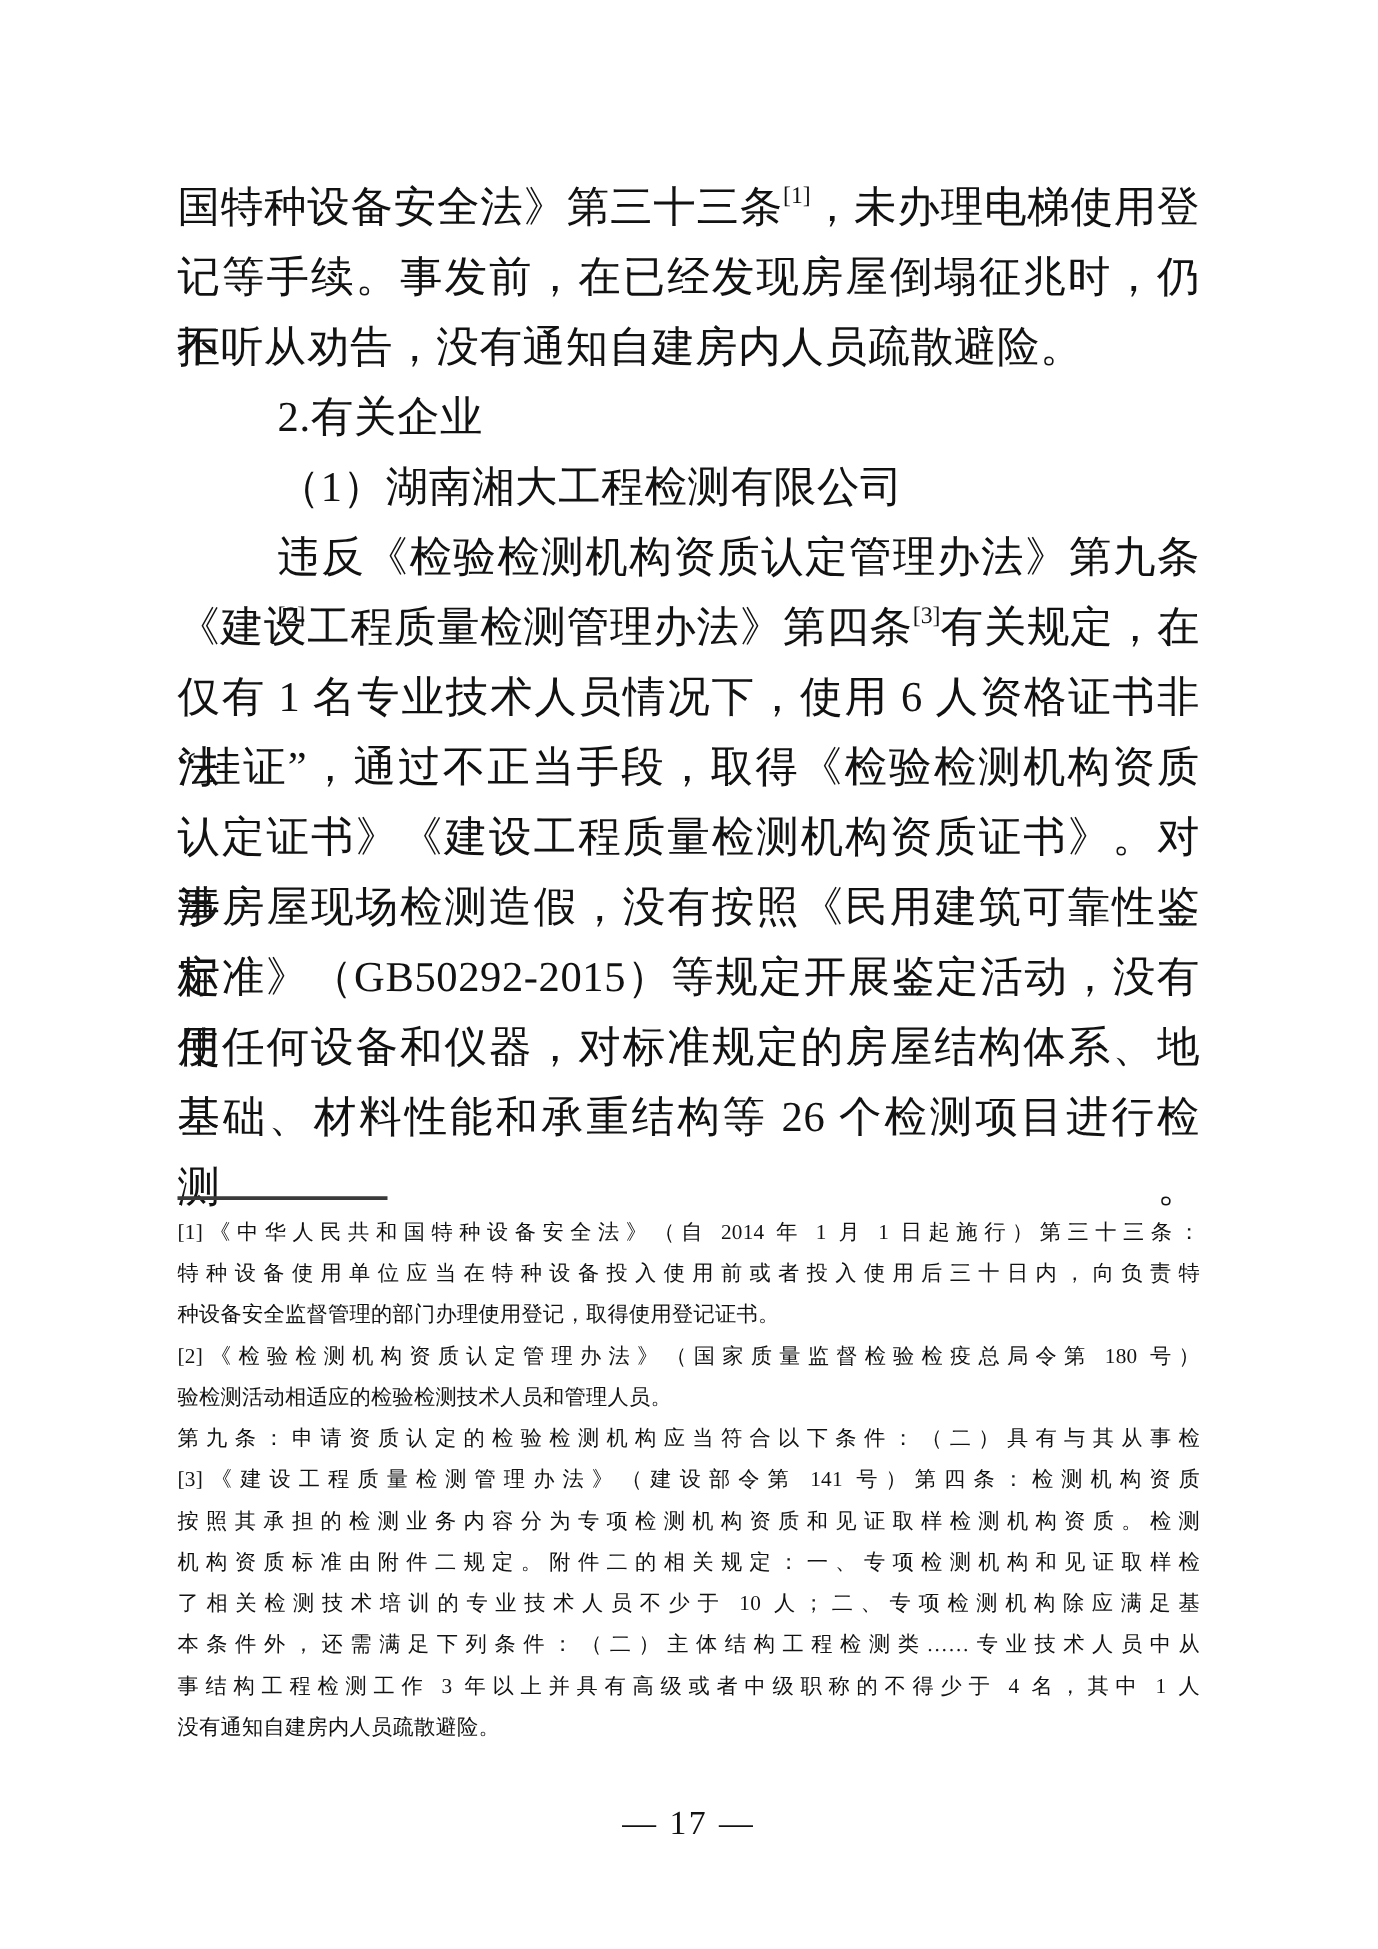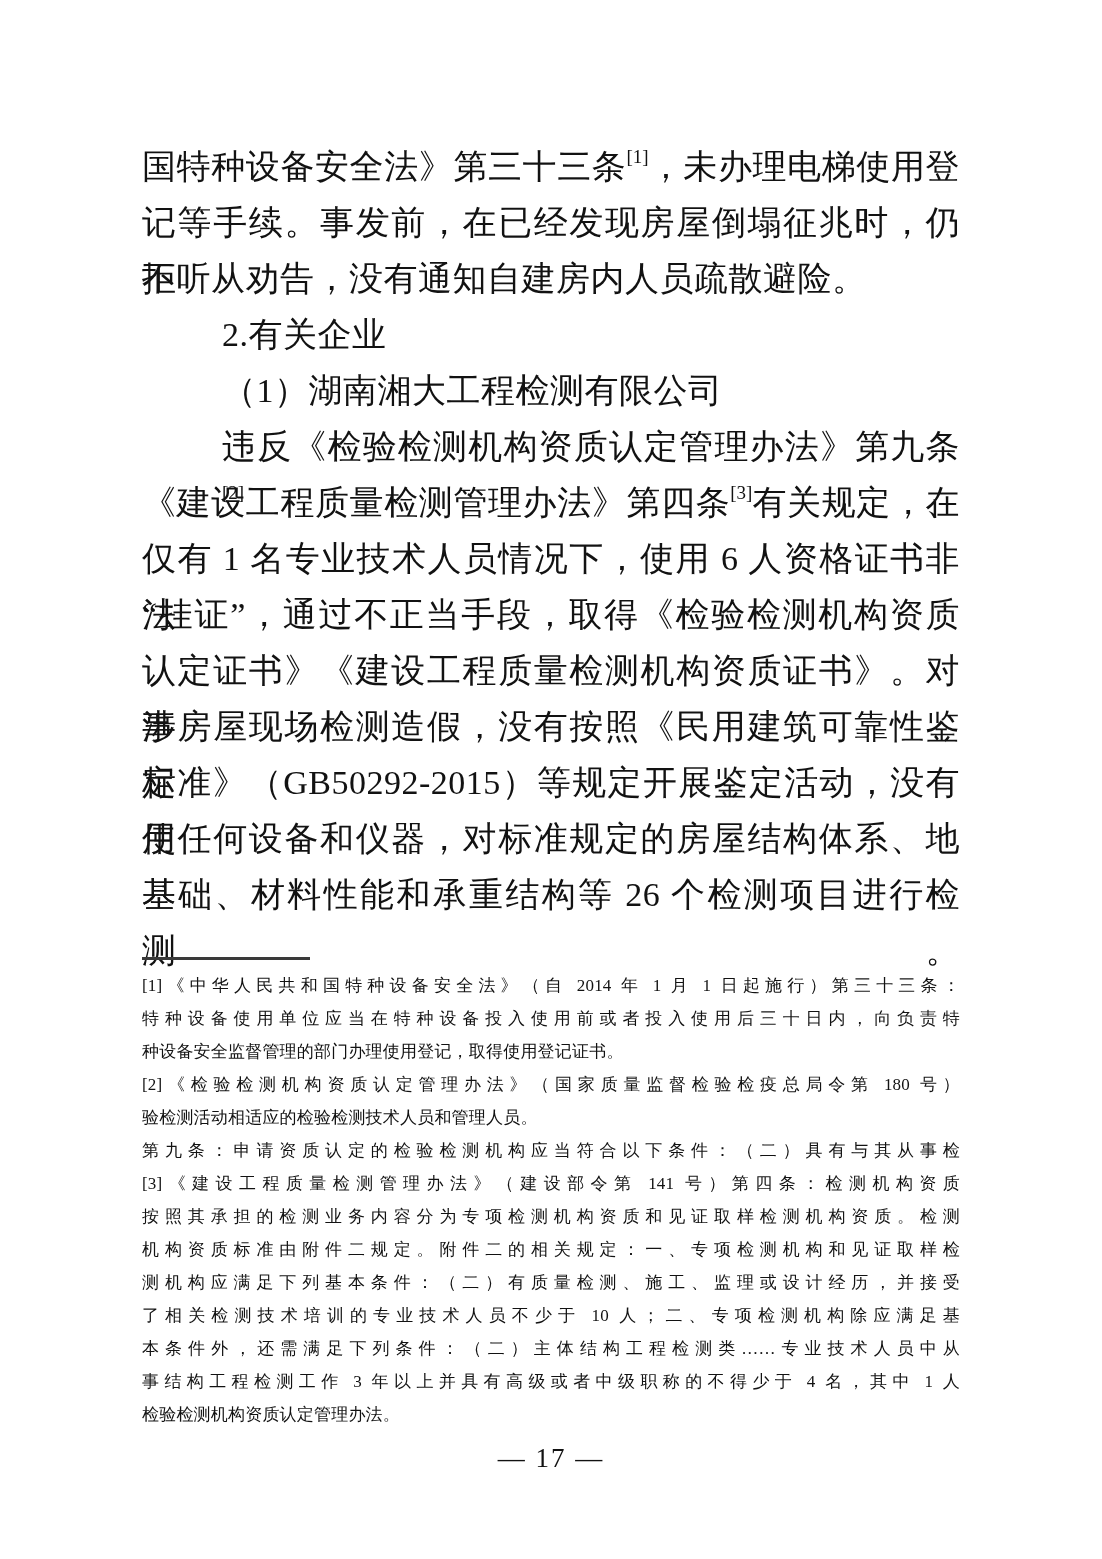--- a/index.html
+++ b/index.html
@@ -105,22 +105,21 @@
   <div class="fnblock">
     <div class="fline j">[1]《中华人民共和国特种设备安全法》（自 2014 年 1 月 1 日起施行）第三十三条：</div>
     <div class="fline j">特种设备使用单位应当在特种设备投入使用前或者投入使用后三十日内，向负责特</div>
     <div class="fline l">种设备安全监督管理的部门办理使用登记，取得使用登记证书。</div>
     <div class="fline j">[2]《检验检测机构资质认定管理办法》（国家质量监督检验检疫总局令第 180 号）</div>
     <div class="fline l">验检测活动相适应的检验检测技术人员和管理人员。</div>
     <div class="fline j">第九条：申请资质认定的检验检测机构应当符合以下条件：（二）具有与其从事检</div>
     <div class="fline j">[3]《建设工程质量检测管理办法》（建设部令第 141 号）第四条：检测机构资质</div>
     <div class="fline j">按照其承担的检测业务内容分为专项检测机构资质和见证取样检测机构资质。检测</div>
     <div class="fline j">机构资质标准由附件二规定。附件二的相关规定：一、专项检测机构和见证取样检</div>
-    <div class="fline j">测机构应满足下列基本条件：（二）有质量检测、施工、监理或设计经历，并接受</div>
     <div class="fline j">了相关检测技术培训的专业技术人员不少于 10 人；二、专项检测机构除应满足基</div>
     <div class="fline j">本条件外，还需满足下列条件：（二）主体结构工程检测类……专业技术人员中从</div>
     <div class="fline j">事结构工程检测工作 3 年以上并具有高级或者中级职称的不得少于 4 名，其中 1 人</div>
-    <div class="fline l">检验检测机构资质认定管理办法。</div>
+    <div class="fline l">没有通知自建房内人员疏散避险。</div>
   </div>
 
   <div class="pagenum">— 17 —</div>
 
 </div>
 
 </body></html>

